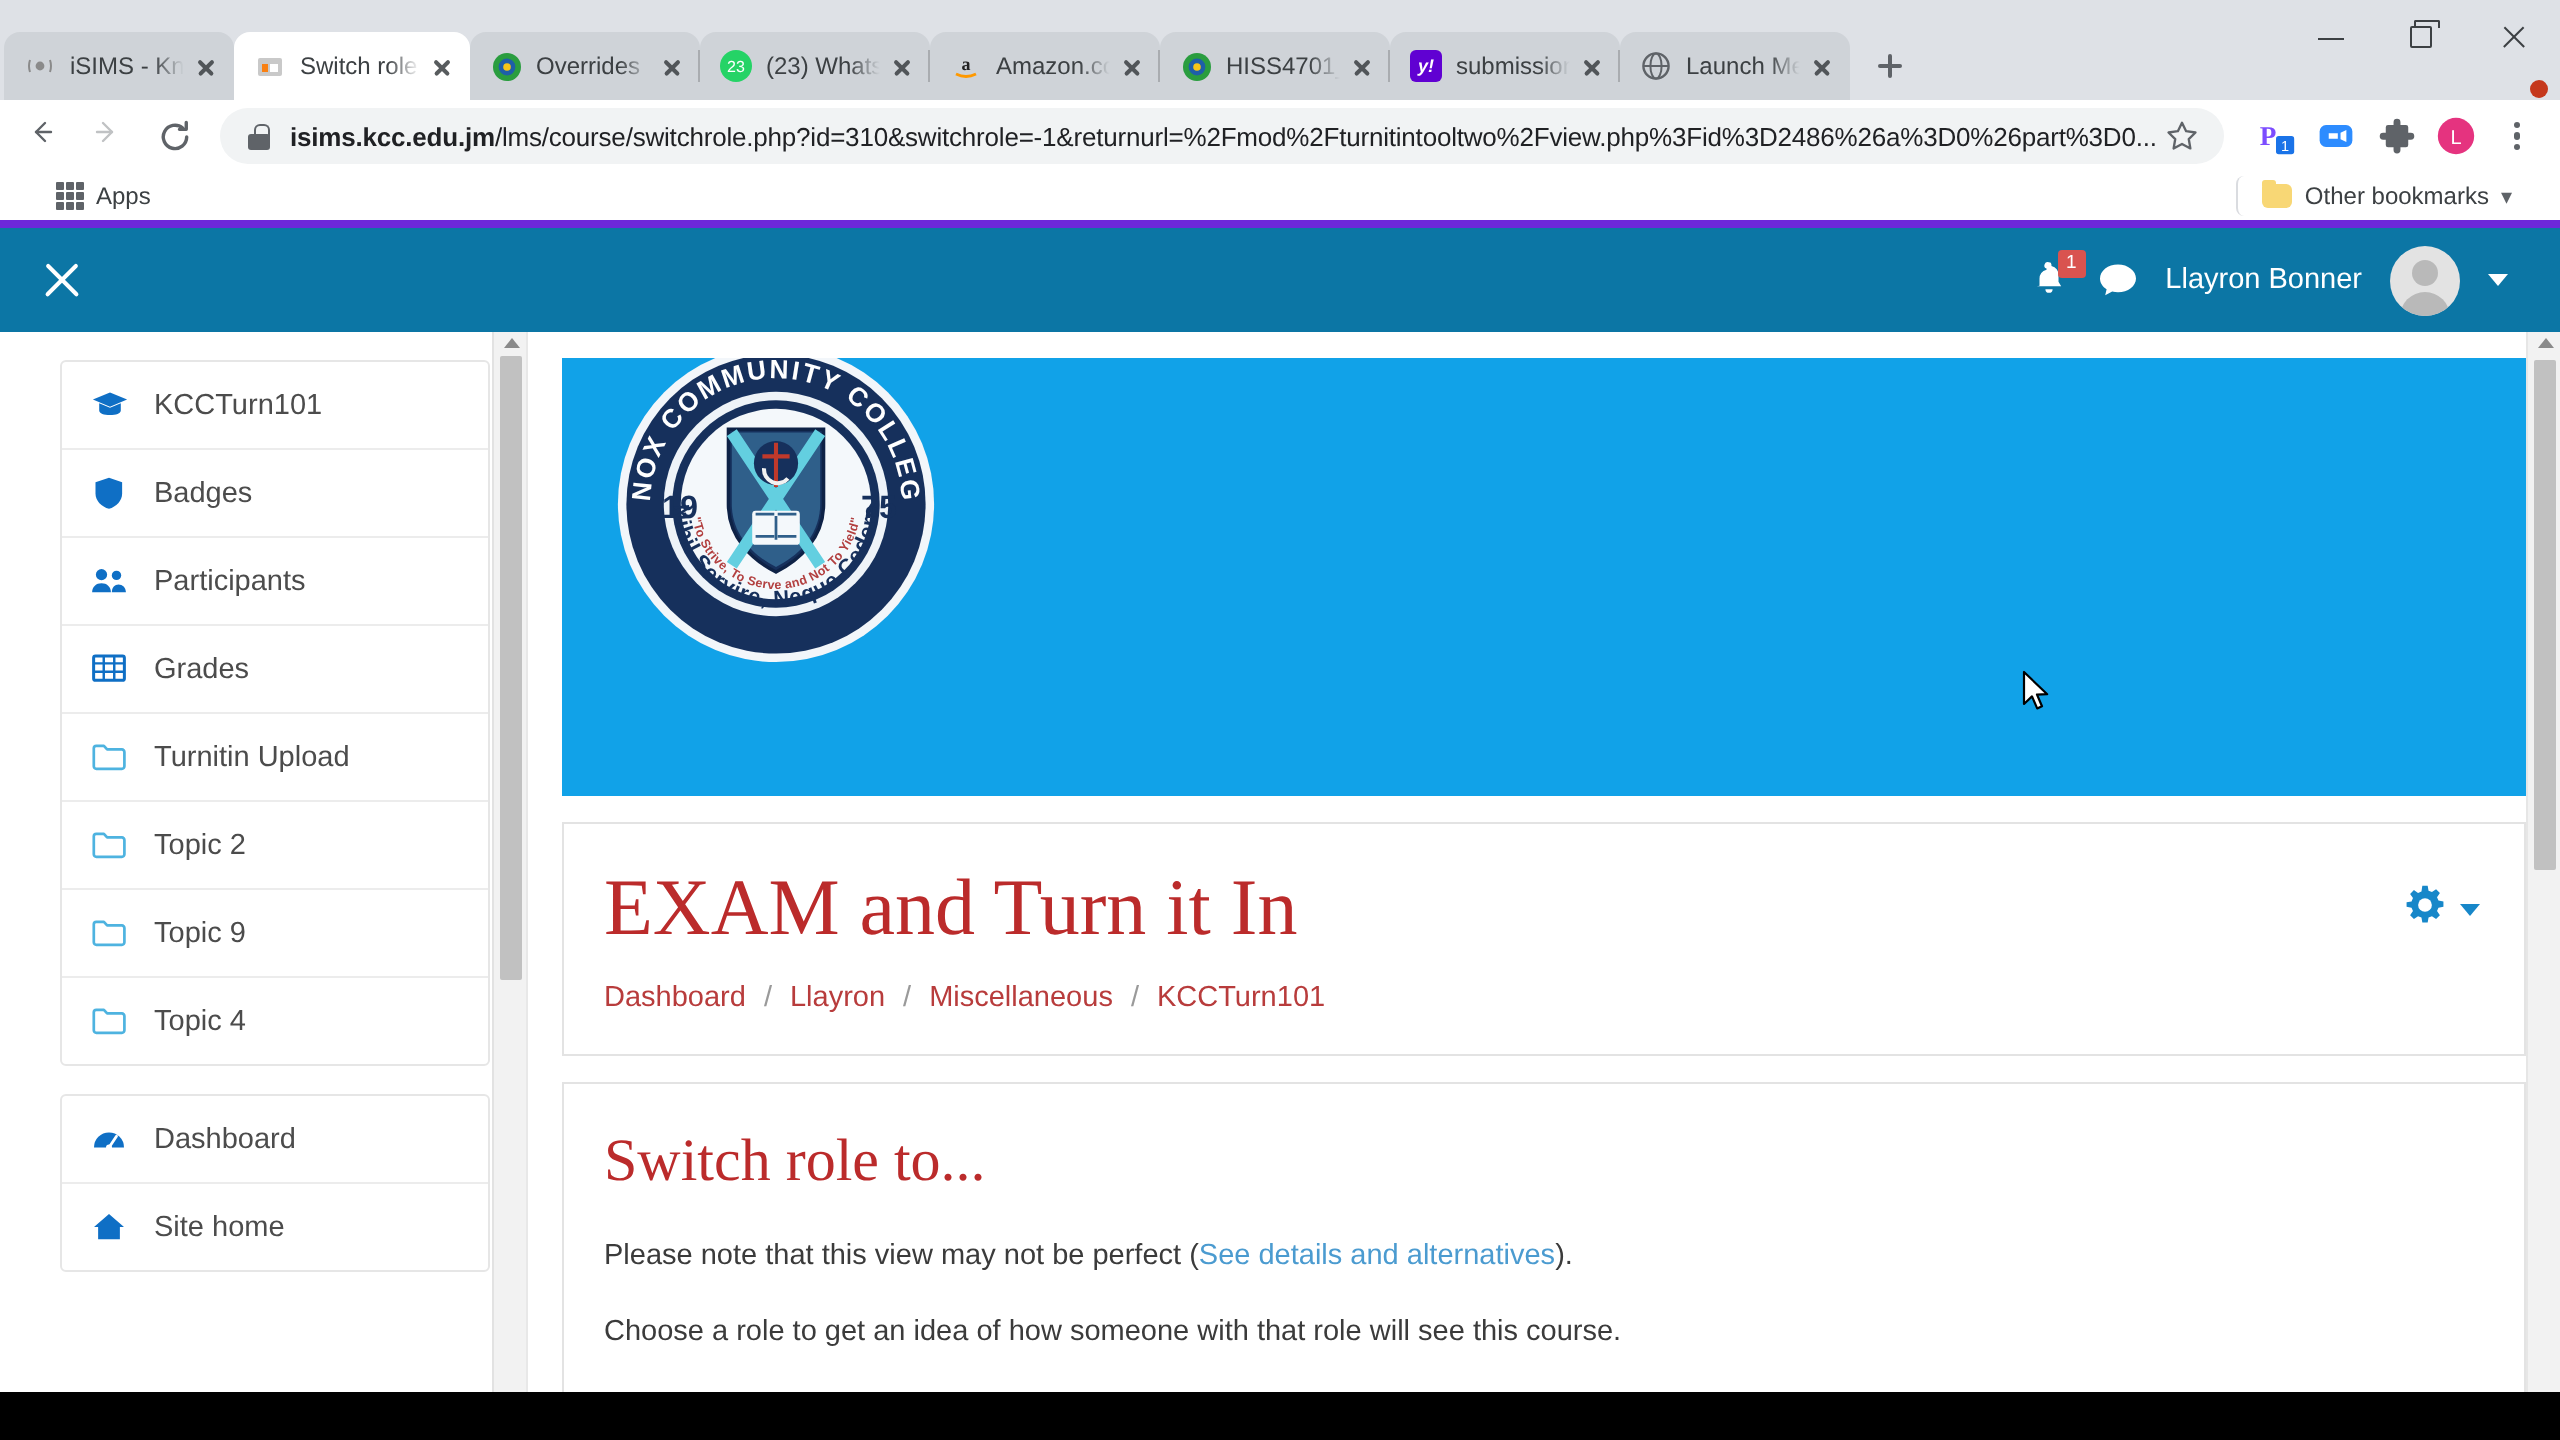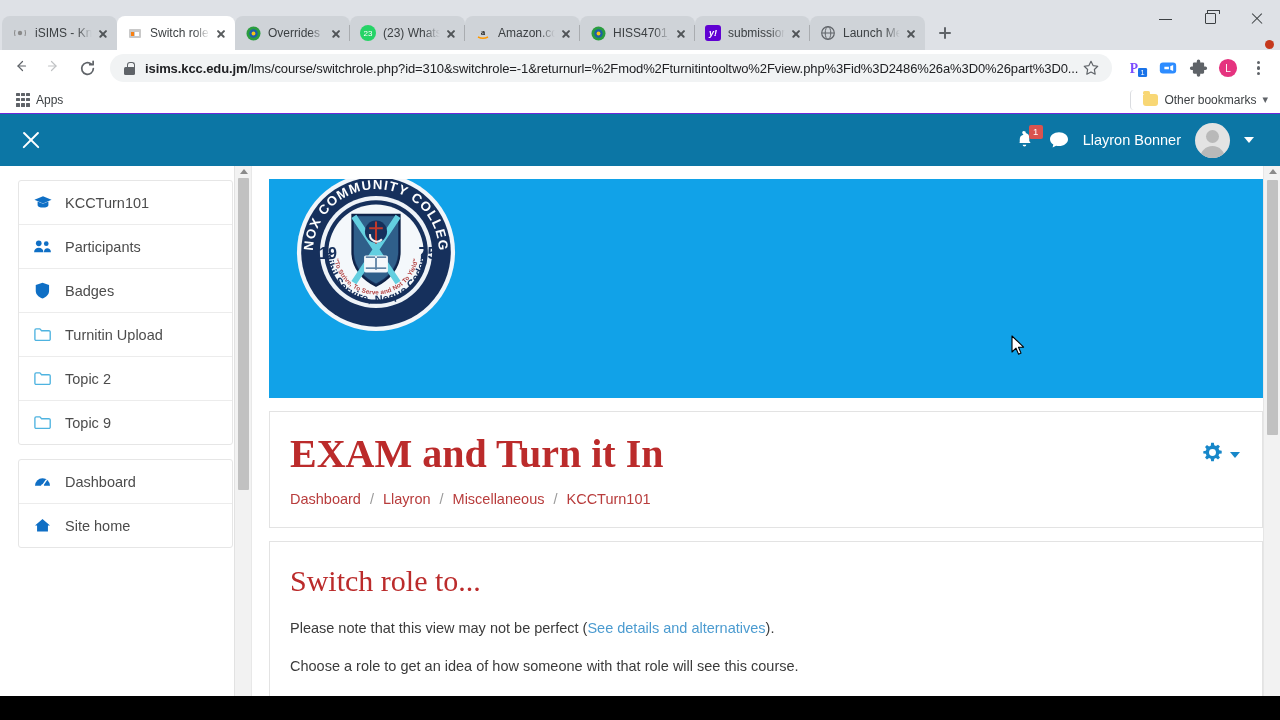--- a/index.html
+++ b/index.html
@@ -103,22 +103,22 @@
   .star { width:22px; height:22px; flex:0 0 22px; position:relative; }
   .toolbar-icons { display:flex; align-items:center; gap:2px; flex:0 0 auto; padding-left:4px; }
   .tbi { width: 28px; height:28px; position:relative; display:flex; align-items:center; justify-content:center; }
   .dots { width:22px; height:22px; position:relative; }
   .dots i { position:absolute; left:10px; width:3.2px; height:3.2px; border-radius:50%; background:#5f6368; }
   .dots i:nth-child(1){ top:4px; } .dots i:nth-child(2){ top:9.4px; } .dots i:nth-child(3){ top:14.8px; }
 
   
   .chrome-bmbar {
     height: 28px; background: #fff; display:flex; align-items:center;
-    padding: 0 8px; font-size: 12px; color: #3c4043;
-    border-bottom: 1px solid #6d28d9;
+    padding: 0 20px; font-size: 12px; color: #3c4043;
+    border-bottom: 4px solid #6d28d9;
   }
   .bm { display:flex; align-items:center; gap:6px; padding: 3px 8px; border-radius:4px; }
   .apps-grid { width:14px; height:14px; display:grid; grid-template-columns: repeat(3,1fr); grid-template-rows: repeat(3,1fr); gap:1.5px; }
   .apps-grid span { background:#5f6368; border-radius:0.5px; }
   .bm-right { margin-left:auto; display:flex; align-items:center; gap:6px; padding-right:4px; border-left:1px solid #dadce0; padding-left:12px;}
   .folder-ic { width:15px; height:12px; background:#f8d775; border-radius:1.5px 3px 3px 3px; position:relative; }
   .folder-ic::before { content:""; position:absolute; left:0; top:-2.5px; width:7px; height:3px; background:#f8d775; border-radius:1.5px 1.5px 0 0; }
 
   
   .viewport { position: relative; width: 1280px; height: 606px; background: #fff; overflow: hidden; }
@@ -141,21 +141,21 @@
   }
   .username { color:#fff; font-size:14.5px; }
   .avatar {
     width:35px; height:35px; border-radius:50%; background:#e3e3e3; position:relative; overflow:hidden;
   }
   .avatar::before { content:""; position:absolute; left:11px; top:7px; width:13px; height:13px; border-radius:50%; background:#b9b9b9; }
   .avatar::after  { content:""; position:absolute; left:5px; top:23px; width:25px; height:18px; border-radius:13px 13px 0 0; background:#b9b9b9; }
   .caret-d { width:0; height:0; border-left:5px solid transparent; border-right:5px solid transparent; border-top:6px solid #fff; }
 
   
-  .m-body { display:flex; height: 554px; position:relative; }
+  .m-body { display:flex; height: 554px; position:relative;padding-left:12px; }
 
   
   .m-drawer {
     width: 252px; flex:0 0 252px; background:#fff; position:relative;
     overflow:hidden; border-right:1px solid #e8e8e8;
   }
   .nav-list { list-style:none; padding: 14px 18px 0 18px; }
   .nav-block { border:1px solid #e6e6e6; border-radius:3px; background:#fff; margin-bottom:14px; }
   .nav-item {
     display:flex; align-items:center; gap:13px; padding: 13px 14px;
@@ -184,21 +184,21 @@
     margin: 13px 17px 0 17px; overflow:hidden;
   }
   .logo-wrap { position:absolute; left:22px; top:-12px; width:170px; height:170px; }
 
   .card {
     margin: 13px 17px 0 17px; background:#fff; border:1px solid #e3e3e3;
     padding: 22px 20px 20px 20px; position:relative;
   }
   .page-title {
     font-family: "Liberation Serif", serif; font-size: 40px; color:#bb2b2b;
-    font-weight: 700; line-height: 1; letter-spacing: 0px;
+    font-weight: 400; line-height: 1; letter-spacing: 0px;
   }
   .breadcrumb { margin-top: 17px; font-size:14.5px; color:#c05b5b; display:flex; gap:9px; white-space:nowrap; }
   .breadcrumb a { color:#b83c3c; text-decoration:none; }
   .breadcrumb .sep { color:#9a9a9a; }
   .gear-btn { position:absolute; right:22px; top:30px; display:flex; align-items:center; gap:7px; }
   .caret-d-blue { width:0; height:0; border-left:5px solid transparent; border-right:5px solid transparent; border-top:6px solid #1787c9; }
 
   .section-title {
     font-family: "Liberation Serif", serif; font-size: 30px; color:#bb2b2b; font-weight:400;
   }
@@ -458,36 +458,45 @@
               <span class="nav-ic">
                 <svg viewBox="0 0 20 16" width="18" height="15">
                     <path d="M10 1 L19.5 5 L10 9 L0.5 5z" fill="#0f6fc5"></path>
                     <path d="M4 7v4c0 1.6 2.7 2.6 6 2.6s6-1 6-2.6V7l-6 2.5z" fill="#0f6fc5"></path>
                   </svg>
               </span>
               <span>KCCTurn101</span>
             </div>
             <div class="nav-item">
               <span class="nav-ic">
+                <svg viewBox="0 0 16 18" width="15" height="17">
+                    <path d="M8 .8 L15 3.2v6c0 4-3.2 7-7 8.2C4 16.2.8 13.2.8 9.2v-6z" fill="#0f6fc5"></path>
+                  </svg>
+              </span>
+              <span>Badges</span>
+            </div>
+            <div class="nav-item">
+              <span class="nav-ic">
                 <svg viewBox="0 0 20 16" width="19" height="15">
                     <circle cx="6" cy="4.6" r="3" fill="#0f6fc5"></circle>
                     <circle cx="14" cy="5" r="2.5" fill="#0f6fc5"></circle>
                     <path d="M1 14c0-3 2.2-4.8 5-4.8s5 1.8 5 4.8z" fill="#0f6fc5"></path>
                     <path d="M11.5 14c0-2.6 1.6-4.2 3.6-4.2S19 11.4 19 14z" fill="#0f6fc5"></path>
                   </svg>
               </span>
               <span>Participants</span>
             </div>
             <div class="nav-item">
               <span class="nav-ic">
-                <svg viewBox="0 0 16 18" width="15" height="17">
-                    <path d="M8 .8 L15 3.2v6c0 4-3.2 7-7 8.2C4 16.2.8 13.2.8 9.2v-6z" fill="#0f6fc5"></path>
-                  </svg>
-              </span>
-              <span>Badges</span>
+                <svg viewBox="0 0 18 16" width="17" height="15">
+                    <rect x="0.8" y="1" width="16.4" height="13" rx="1" fill="none" stroke="#0f6fc5" stroke-width="1.6"></rect>
+                    <path d="M.8 5h16.4M.8 9.5h16.4M6.2 1v13M11.8 1v13" stroke="#0f6fc5" stroke-width="1.3"></path>
+                  </svg>
+              </span>
+              <span>Grades</span>
             </div>
             <div class="nav-item">
               <span class="nav-ic">
                 <svg viewBox="0 0 20 16" width="18" height="15">
                     <path d="M1 3.2a1.4 1.4 0 0 1 1.4-1.4h4.2l1.8 2h8.2A1.4 1.4 0 0 1 18 5.2v8a1.4 1.4 0 0 1-1.4 1.4H2.4A1.4 1.4 0 0 1 1 13.2z" fill="none" stroke="#4eb3e0" stroke-width="1.5" stroke-linejoin="round"></path>
                   </svg>
               </span>
               <span>Turnitin Upload</span>
             </div>
             <div class="nav-item">
@@ -498,20 +507,28 @@
               </span>
               <span>Topic 2</span>
             </div>
             <div class="nav-item">
               <span class="nav-ic">
                 <svg viewBox="0 0 20 16" width="18" height="15">
                     <path d="M1 3.2a1.4 1.4 0 0 1 1.4-1.4h4.2l1.8 2h8.2A1.4 1.4 0 0 1 18 5.2v8a1.4 1.4 0 0 1-1.4 1.4H2.4A1.4 1.4 0 0 1 1 13.2z" fill="none" stroke="#4eb3e0" stroke-width="1.5" stroke-linejoin="round"></path>
                   </svg>
               </span>
               <span>Topic 9</span>
+            </div>
+            <div class="nav-item">
+              <span class="nav-ic">
+                <svg viewBox="0 0 20 16" width="18" height="15">
+                    <path d="M1 3.2a1.4 1.4 0 0 1 1.4-1.4h4.2l1.8 2h8.2A1.4 1.4 0 0 1 18 5.2v8a1.4 1.4 0 0 1-1.4 1.4H2.4A1.4 1.4 0 0 1 1 13.2z" fill="none" stroke="#4eb3e0" stroke-width="1.5" stroke-linejoin="round"></path>
+                  </svg>
+              </span>
+              <span>Topic 4</span>
             </div>
           </li>
 
           <li class="nav-block">
             <div class="nav-item">
               <span class="nav-ic">
                 <svg viewBox="0 0 18 16" width="17" height="15">
                     <path d="M1 12.5a8 8 0 1 1 16 0z" fill="#0f6fc5"></path>
                     <circle cx="9" cy="12.5" r="1.6" fill="#fff"></circle>
                     <path d="M9 12.5 L13 6.5" stroke="#fff" stroke-width="1.5" stroke-linecap="round"></path>

